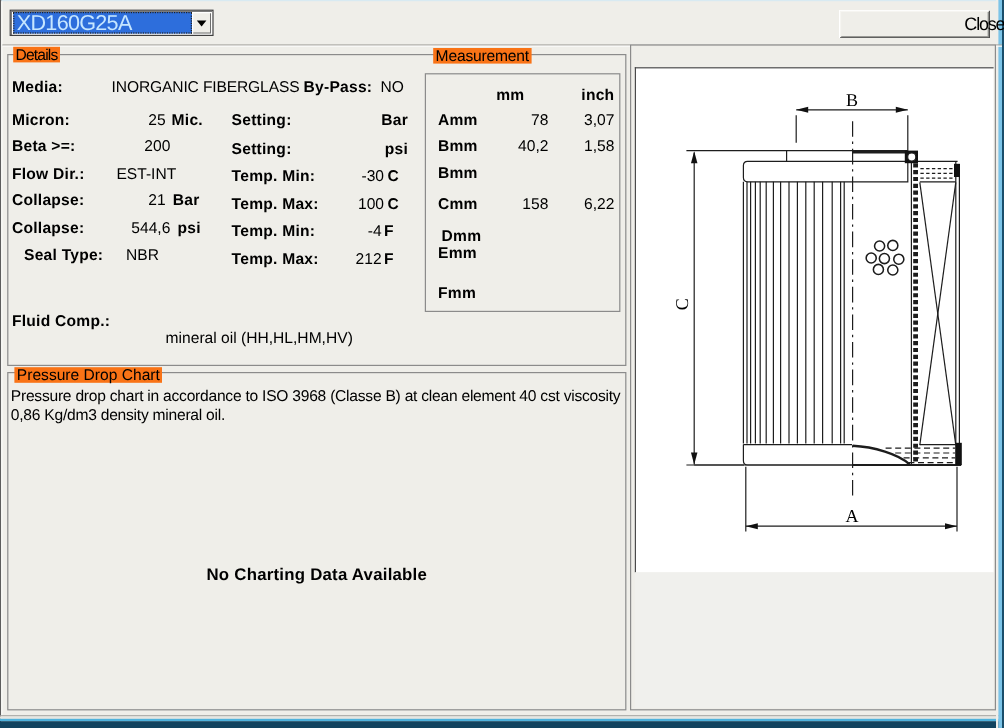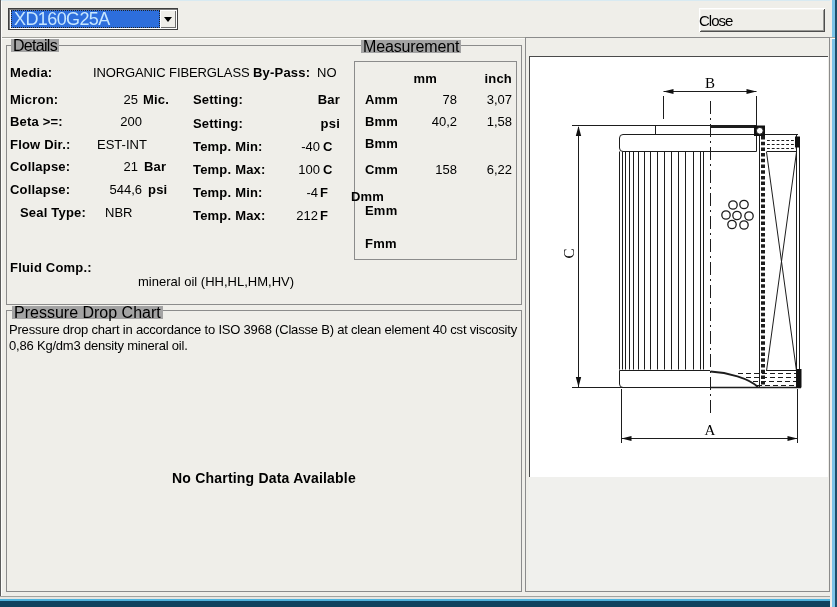--- a/index.html
+++ b/index.html
@@ -1,21 +1,21 @@
 <!DOCTYPE html>
 <html><head><meta charset="utf-8"><style>
 *{margin:0;padding:0;box-sizing:border-box}
 html,body{width:837px;height:607px}
 body{position:relative;background:#EFEEE9;font-family:"Liberation Sans",sans-serif;overflow:hidden;color:#000}
 .ab{position:absolute}
 .lb{position:absolute;font-size:13px;font-weight:bold;letter-spacing:0.2px;white-space:nowrap;line-height:13px}
 .vl{position:absolute;font-size:13px;letter-spacing:0px;white-space:nowrap;line-height:13px}
 .rt{text-align:right}
 .grp{position:absolute;border:1px solid #8B8B8B}
-.leg{position:absolute;background:#a3a3a3;font-size:16px;letter-spacing:0px;padding:0 2px;line-height:13px;white-space:nowrap}
+.leg{position:absolute;background:#f97316;font-size:13px;letter-spacing:0px;padding:0 2px;line-height:13px;white-space:nowrap}
 </style></head><body>
 
 <div class="ab" style="left:0;top:0;width:837px;height:1px;background:#D8EAF2"></div>
 <div class="ab" style="left:0;top:0;width:1px;height:607px;background:#5C5C5C"></div>
 <div class="ab" style="left:1px;top:1px;width:1px;height:605px;background:#FDFDFB"></div>
 <div class="ab" style="left:0;top:596px;width:837px;height:1px;background:#A2A29E"></div>
 <div class="ab" style="left:0;top:597px;width:837px;height:2px;background:#E6E6E2"></div>
 <div class="ab" style="left:0;top:599px;width:837px;height:2px;background:#4FB2DC"></div>
 <div class="ab" style="left:0;top:601px;width:837px;height:6px;background:#11435F"></div>
 <div class="ab" style="left:830px;top:0;width:2px;height:607px;background:#EFEEE9"></div>
@@ -25,21 +25,21 @@
 <div class="ab" style="left:2px;top:37px;width:833px;height:1px;background:#A3A39D"></div>
 <div class="ab" style="left:2px;top:38px;width:833px;height:1px;background:#FBFBF9"></div>
 
 <div class="ab" style="left:8px;top:8px;width:170px;height:22px;background:#fff;border:1px solid #3F3F3F;box-shadow:inset 1px 1px 0 #7b7b7b"></div>
 <div class="ab" style="left:11px;top:10px;width:149px;height:18px;border:1px dotted #222;background:#2D6EDC"></div>
 <div class="ab" style="left:14px;top:13px;font-size:18px;letter-spacing:-0.6px;color:#C6E6FF;line-height:13px">XD160G25A</div>
 <div class="ab" style="left:160px;top:10px;width:16px;height:18px;background:#EFEEE9;box-shadow:inset 1px 1px 0 #fff,inset -1px -1px 0 #6e6e6e"></div>
 <div class="ab" style="left:164px;top:17px;width:0;height:0;border-left:4.5px solid transparent;border-right:4.5px solid transparent;border-top:5px solid #000"></div>
 
 <div class="ab" style="left:699px;top:8px;width:126px;height:24px;background:#EFEEE9;box-shadow:inset 1px 1px 0 #fff,inset -1px -1px 0 #4e4e4e,inset 2px 2px 0 #f6f5f1,inset -2px -2px 0 #9a9a96"></div>
-<div class="ab" style="left:699px;top:13px;width:138px;text-align:left;font-size:15px;letter-spacing:-1px;line-height:15px">Close</div>
+<div class="ab" style="left:699px;top:13px;width:138px;text-align:right;font-size:15px;letter-spacing:-1px;line-height:15px">Close</div>
 
 <div class="grp" style="left:6px;top:45px;width:516px;height:260px"></div>
 <div class="leg" style="left:11px;top:39px;letter-spacing:-0.7px">Details</div>
 
 <div class="grp" style="left:354px;top:61px;width:163px;height:199px"></div>
 <div class="leg" style="left:361px;top:40px;letter-spacing:-0.15px">Measurement</div>
 
 <div class="lb" style="left:10px;top:66px">Media:</div>
 <div class="vl" style="left:93px;top:66px;letter-spacing:-0.12px">INORGANIC FIBERGLASS</div>
 <div class="lb" style="left:253px;top:66px">By-Pass:</div>
@@ -67,21 +67,21 @@
 <div class="vl" style="left:105px;top:206px">NBR</div>
 
 <div class="lb" style="left:10px;top:261px">Fluid Comp.:</div>
 <div class="vl" style="left:138px;top:275px">mineral oil (HH,HL,HM,HV)</div>
 
 <div class="lb" style="left:193px;top:93px">Setting:</div>
 <div class="lb rt" style="left:280px;top:93px;width:60px">Bar</div>
 <div class="lb" style="left:193px;top:117px">Setting:</div>
 <div class="lb rt" style="left:280px;top:117px;width:60px">psi</div>
 <div class="lb" style="left:193px;top:140px">Temp. Min:</div>
-<div class="vl rt" style="left:260px;top:140px;width:60px">-40</div>
+<div class="vl rt" style="left:260px;top:140px;width:60px">-30</div>
 <div class="lb" style="left:323px;top:140px">C</div>
 <div class="lb" style="left:193px;top:163px">Temp. Max:</div>
 <div class="vl rt" style="left:260px;top:163px;width:60px">100</div>
 <div class="lb" style="left:323px;top:163px">C</div>
 <div class="lb" style="left:193px;top:186px">Temp. Min:</div>
 <div class="vl rt" style="left:260px;top:186px;width:58px">-4</div>
 <div class="lb" style="left:320px;top:186px">F</div>
 <div class="lb" style="left:193px;top:209px">Temp. Max:</div>
 <div class="vl rt" style="left:260px;top:209px;width:58px">212</div>
 <div class="lb" style="left:320px;top:209px">F</div>
@@ -91,21 +91,21 @@
 <div class="lb" style="left:365px;top:93px">Amm</div>
 <div class="vl rt" style="left:417px;top:93px;width:40px">78</div>
 <div class="vl rt" style="left:472px;top:93px;width:40px">3,07</div>
 <div class="lb" style="left:365px;top:115px">Bmm</div>
 <div class="vl rt" style="left:417px;top:115px;width:40px">40,2</div>
 <div class="vl rt" style="left:472px;top:115px;width:40px">1,58</div>
 <div class="lb" style="left:365px;top:137px">Bmm</div>
 <div class="lb" style="left:365px;top:163px">Cmm</div>
 <div class="vl rt" style="left:417px;top:163px;width:40px">158</div>
 <div class="vl rt" style="left:472px;top:163px;width:40px">6,22</div>
-<div class="lb" style="left:351px;top:190px">Dmm</div>
+<div class="lb" style="left:368px;top:190px">Dmm</div>
 <div class="lb" style="left:365px;top:204px">Emm</div>
 <div class="lb" style="left:365px;top:237px">Fmm</div>
 
 <div class="grp" style="left:6px;top:310px;width:516px;height:282px"></div>
 <div class="leg" style="left:12px;top:306px">Pressure Drop Chart</div>
 <div class="vl" style="left:9px;top:323px;letter-spacing:-0.2px">Pressure drop chart in accordance to ISO 3968 (Classe B) at clean element 40 cst viscosity</div>
 <div class="vl" style="left:9px;top:339px;letter-spacing:-0.2px">0,86 Kg/dm3 density mineral oil.</div>
 <div class="lb" style="left:6px;top:472px;width:516px;text-align:center;font-size:14px;letter-spacing:0.2px">No Charting Data Available</div>
 
 <div class="ab" style="left:525px;top:37px;width:305px;height:555px;border:1px solid #8B8B8B;background:#EFEEE9"></div>

